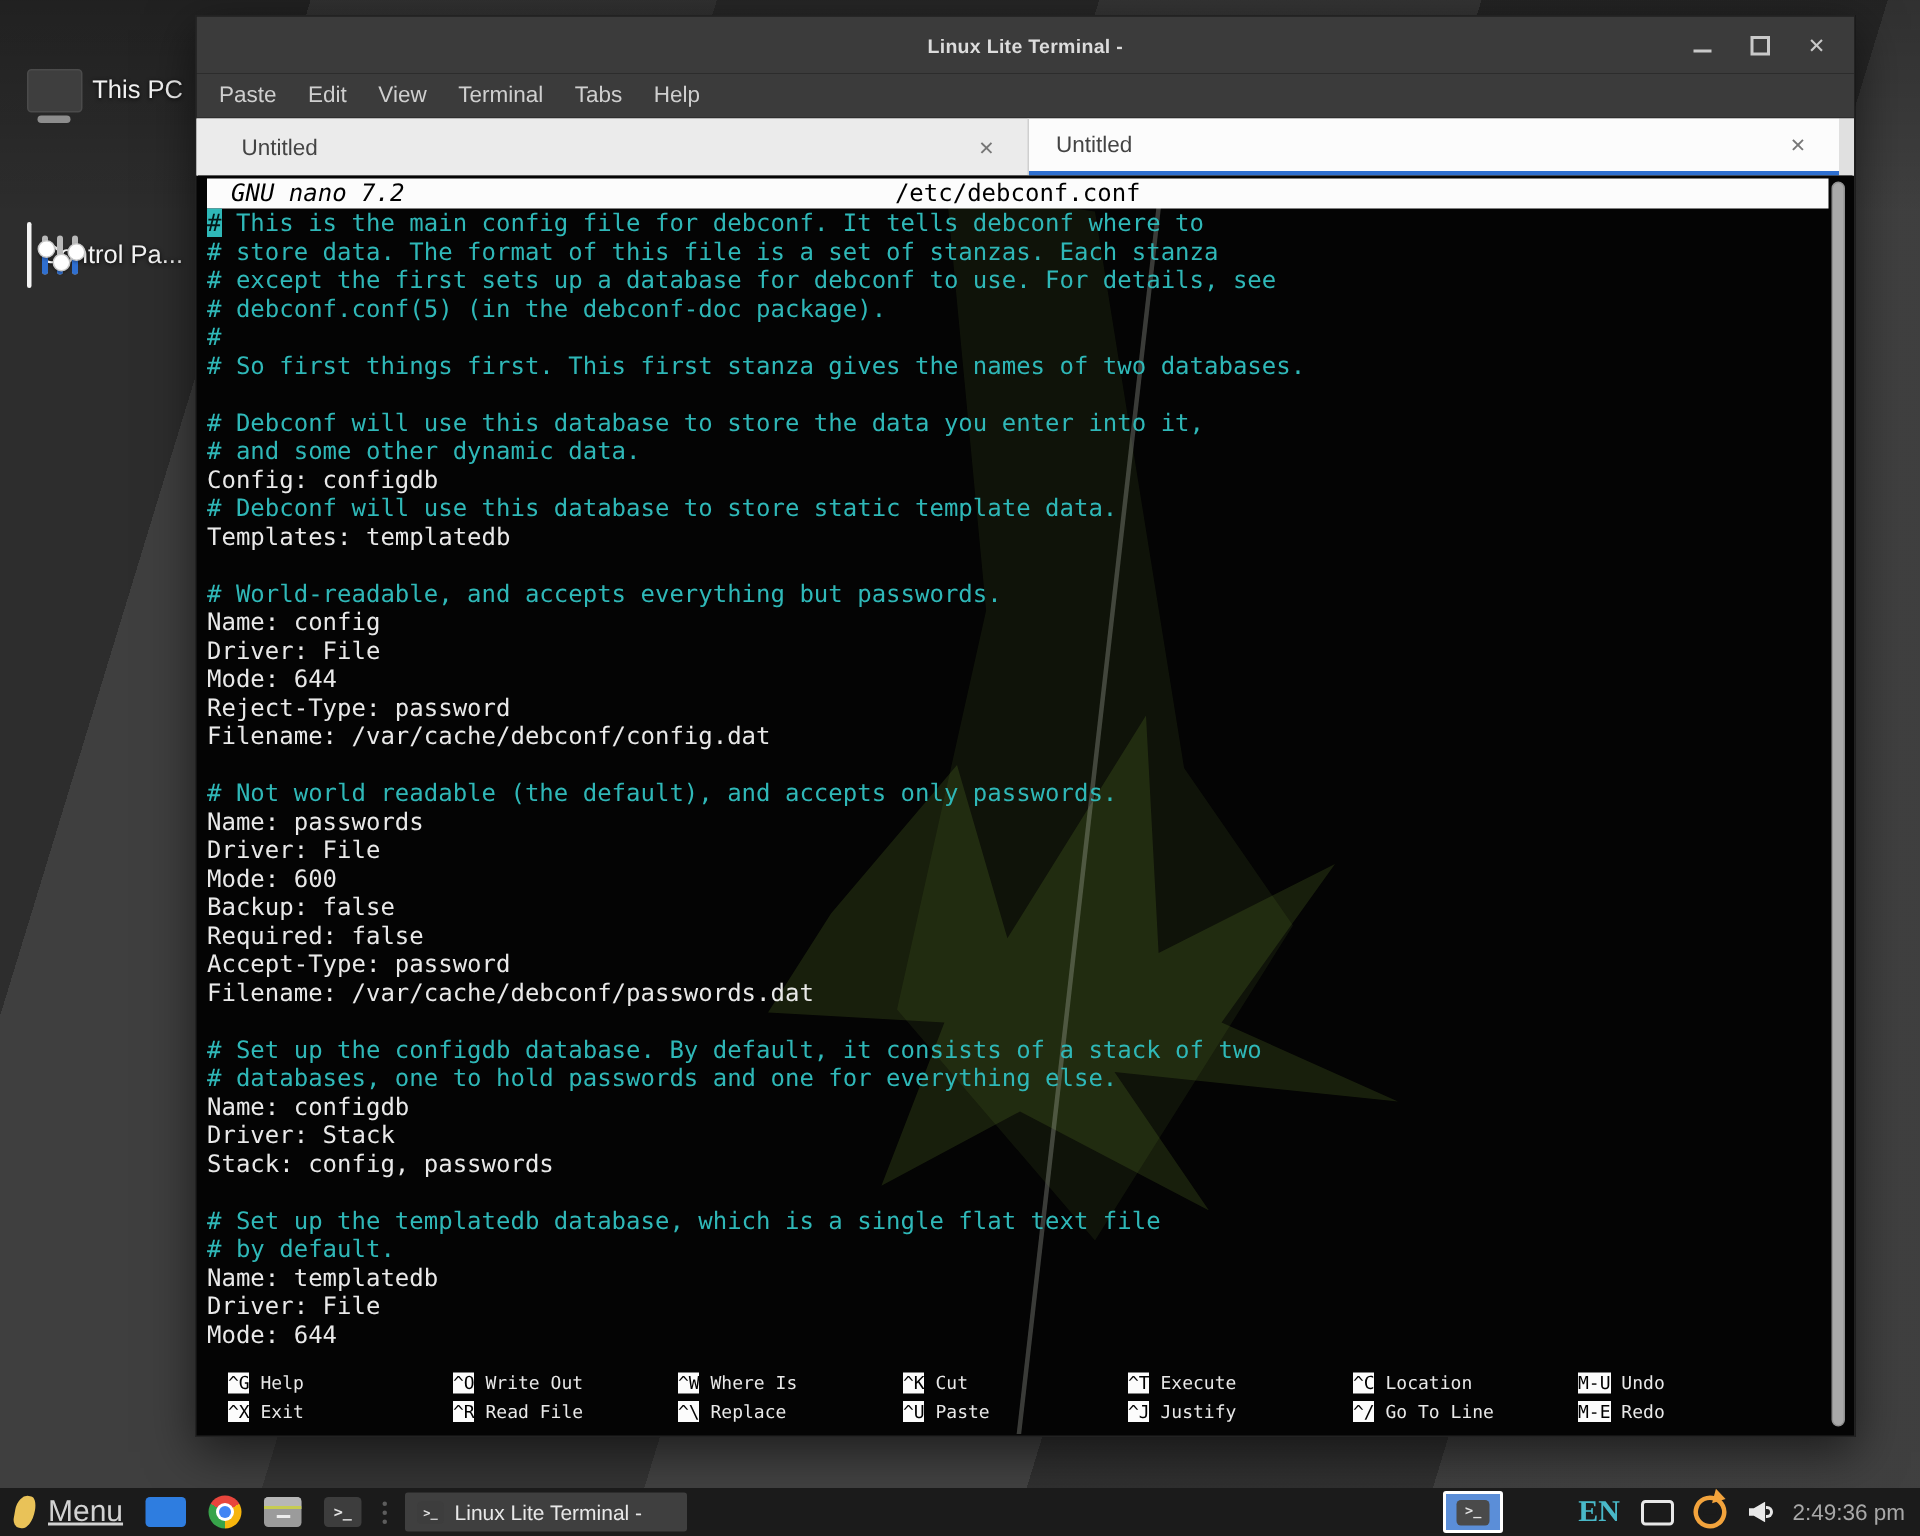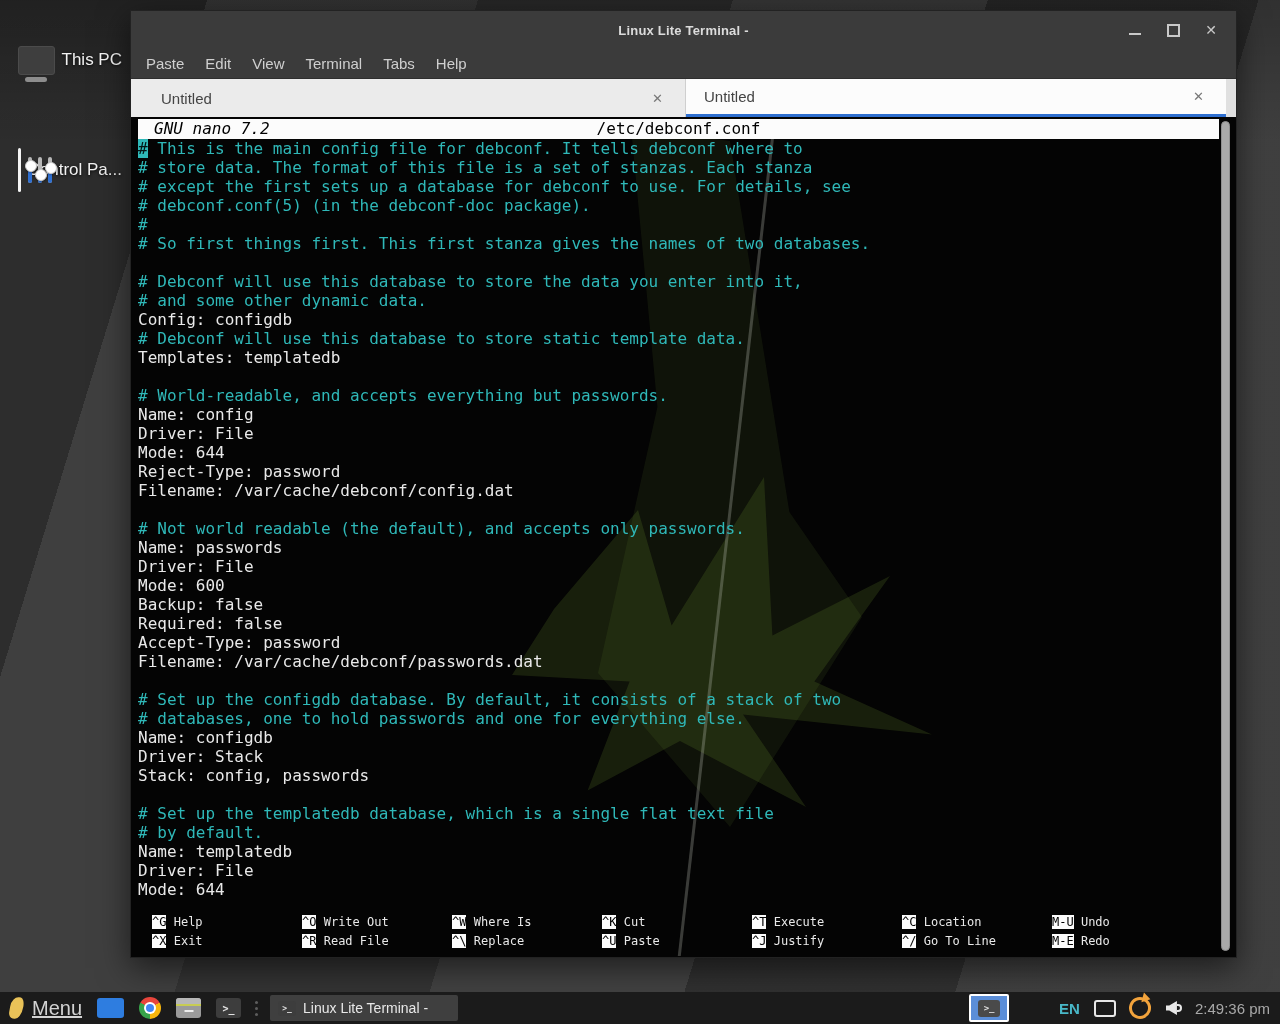--- a/index.html
+++ b/index.html
@@ -89,21 +89,21 @@
   .tb-box::after{content:"";position:absolute;left:50%;top:12px;transform:translateX(-50%);width:9px;height:2px;background:#ededed;}
   .term-ic{background:#3d3d3d;border-radius:3px;color:#e2e2e2;font-family:"DejaVu Sans Mono",monospace;font-weight:bold;display:flex;align-items:center;justify-content:center;}
   .tb-term{width:25px;height:20px;margin-left:15px;font-size:10px;}
   .tb-sep{width:3px;height:3px;margin-left:14px;border-radius:50%;background:#5d5d5d;box-shadow:0 6px 0 #5d5d5d,0 -6px 0 #5d5d5d;}
   .taskbtn{margin-left:12px;height:26px;width:188px;background:#3f3f3f;border-radius:2px;display:flex;align-items:center;padding:0 8px;gap:7px;box-sizing:border-box;}
   .taskbtn .term-ic{width:18px;height:15px;font-size:8px;flex:0 0 auto;}
   .taskbtn-label{font-size:14px;color:#e8e8e8;white-space:nowrap;overflow:hidden;}
   .tb-right{margin-left:auto;display:flex;align-items:center;}
   .tray-term{width:40px;height:28px;background:#5b8ed8;border:2px solid #fff;border-radius:2px;display:flex;align-items:center;justify-content:center;box-sizing:border-box;margin-right:50px;}
   .tray-term .term-ic{width:22px;height:17px;font-size:9px;background:#4a4a4a;}
-  .tray-lang{font-size:15px;font-weight:bold;color:#49b8c8;}
+  .tray-lang{font-size:20px;font-weight:bold;color:#49b8c8;font-family:Liberation Serif, serif;}
   .tray-mon{width:18px;height:13px;border:2px solid #e8e8e8;border-radius:3px;margin-left:14px;}
   .tray-upd{width:16px;height:16px;margin-left:13px;border:3px solid var(--update-orange);border-radius:50%;position:relative;box-sizing:content-box;transform:rotate(-25deg);}
   .tray-upd::before{content:"";position:absolute;right:-6px;top:-3px;width:0;height:0;border-top:5px solid transparent;border-bottom:5px solid transparent;border-left:8px solid var(--update-orange);transform:rotate(40deg);}
   .tray-upd::after{content:"";position:absolute;left:50%;top:50%;transform:translate(-50%,-50%) rotate(25deg);width:9px;height:3px;background:var(--taskbar-bg);}
   .tray-vol{position:relative;width:16px;height:14px;margin-left:15px;}
   .tray-vol .spk{position:absolute;left:0;top:0;width:11px;height:14px;background:#e8e8e8;clip-path:polygon(0 32%,30% 32%,100% 0,100% 100%,30% 68%,0 68%);}
   .tray-vol .wave{position:absolute;right:0;top:3px;width:5px;height:8px;border:2px solid #e8e8e8;border-left:none;border-radius:0 8px 8px 0;box-sizing:border-box;}
   .tray-clock{font-size:15px;color:#a8a8a8;margin-left:13px;margin-right:10px;white-space:nowrap;}
 </style>
 </head>

